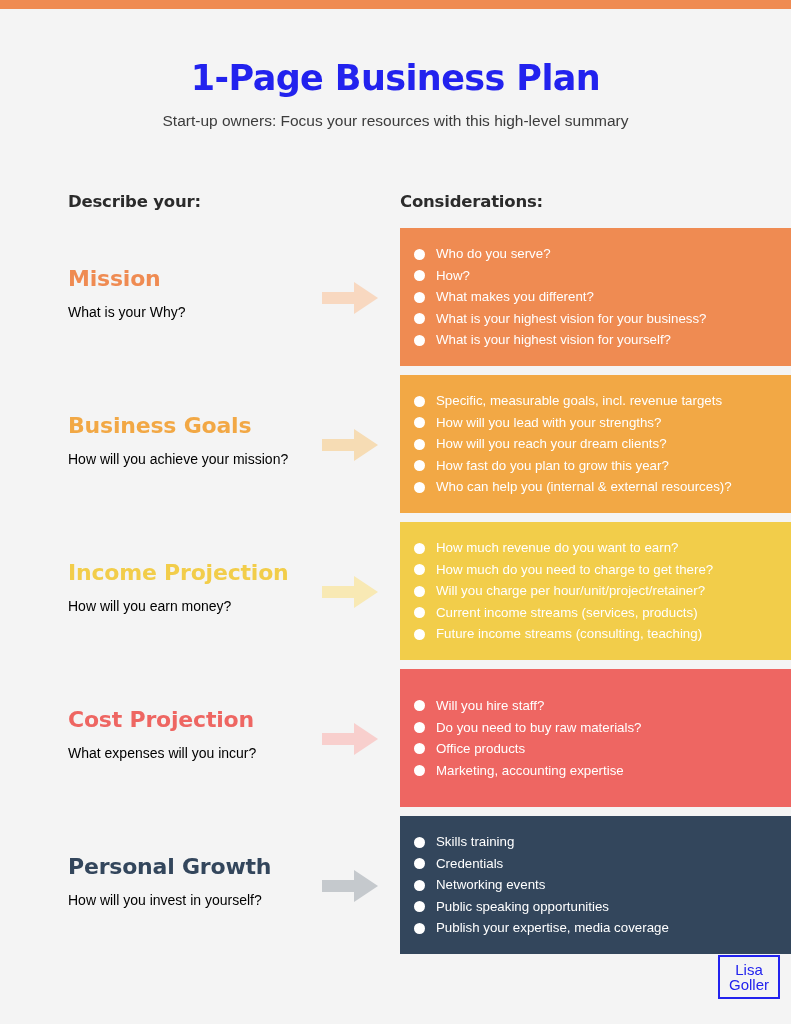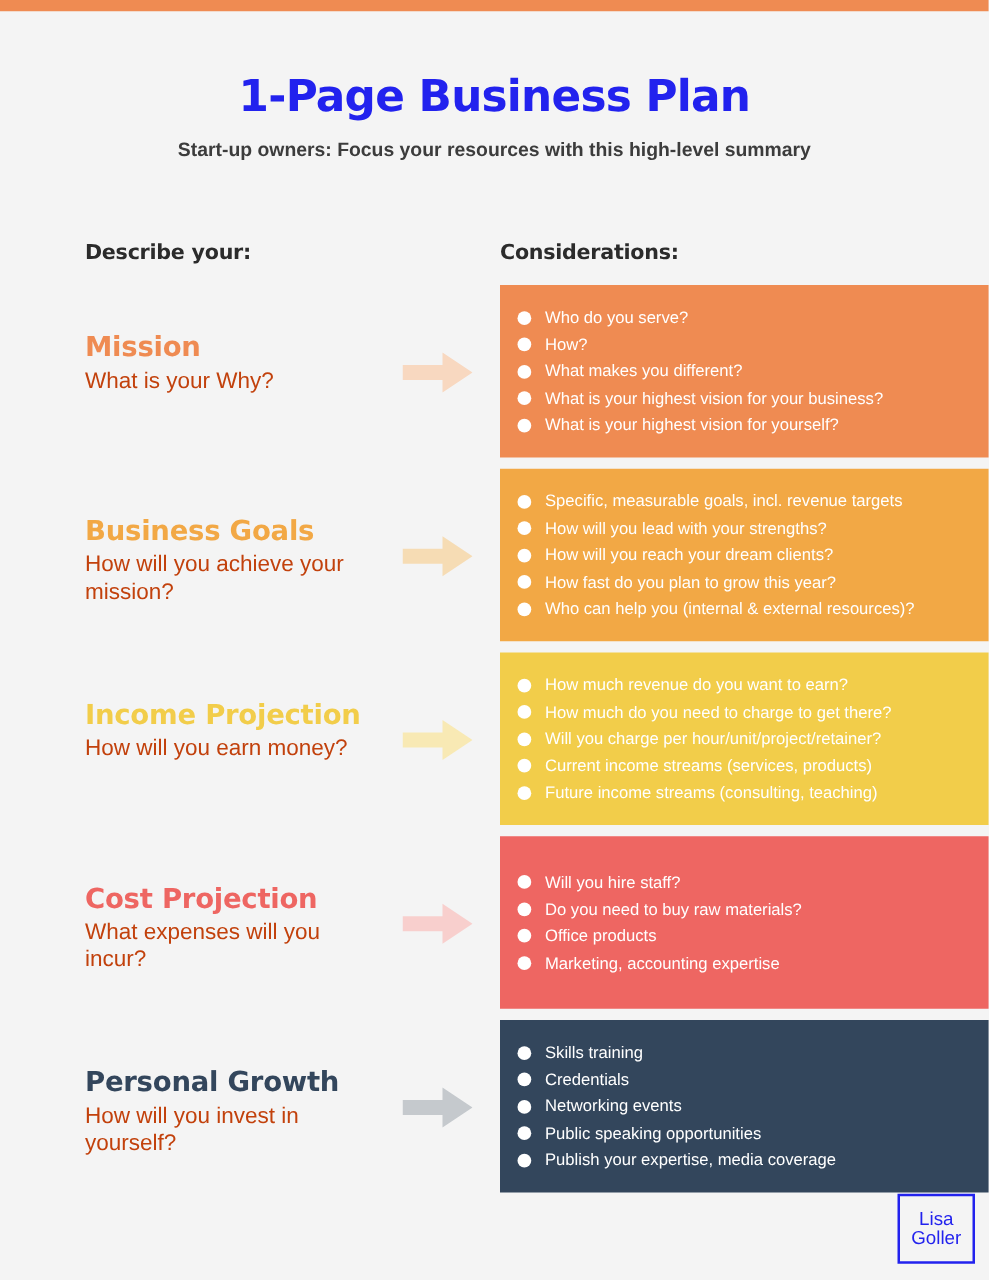--- a/index.html
+++ b/index.html
@@ -37,21 +37,20 @@
   }
   .subtitle {
     position: absolute;
     top: 112px;
     left: 0;
     width: 791px;
     text-align: center;
     font-size: 15.5px;
     color: #3c3c3c;
     font-family: "Liberation Sans", sans-serif;
-    font-weight: bold;
   }
   .col-head-left {
     position: absolute;
     top: 192px;
     left: 68px;
     font-size: 16.5px;
     font-weight: bold;
     color: #2b2b2b;
     letter-spacing: -0.2px;
   }
@@ -79,23 +78,23 @@
     left: 68px;
     width: 240px;
   }
   .label-title {
     font-size: 22px;
     font-weight: bold;
     letter-spacing: -0.2px;
     line-height: 1.15;
   }
   .label-sub {
-    font-size: 18px;
-    color: #c2410c;
-    margin-top: 3px;
+    font-size: 14px;
+    color: #000000;
+    margin-top: 13px;
     font-family: "Liberation Sans", sans-serif;
     line-height: 1.2;
   }
 
   
   .arrow {
     position: absolute;
     left: 322px;
     width: 56px;
     height: 36px;
@@ -133,21 +132,21 @@
     white-space: nowrap;
     line-height: 1;
   }
 
   
   .logo {
     position: absolute;
     left: 718px;
     top: 955px;
     width: 62px;
-    height: 56px;
+    height: 44px;
     border: 2.5px solid #2222ee;
     display: flex;
     flex-direction: column;
     align-items: center;
     justify-content: center;
   }
   .logo-l1, .logo-l2 {
     color: #2222ee;
     font-size: 15px;
     line-height: 1.02;

